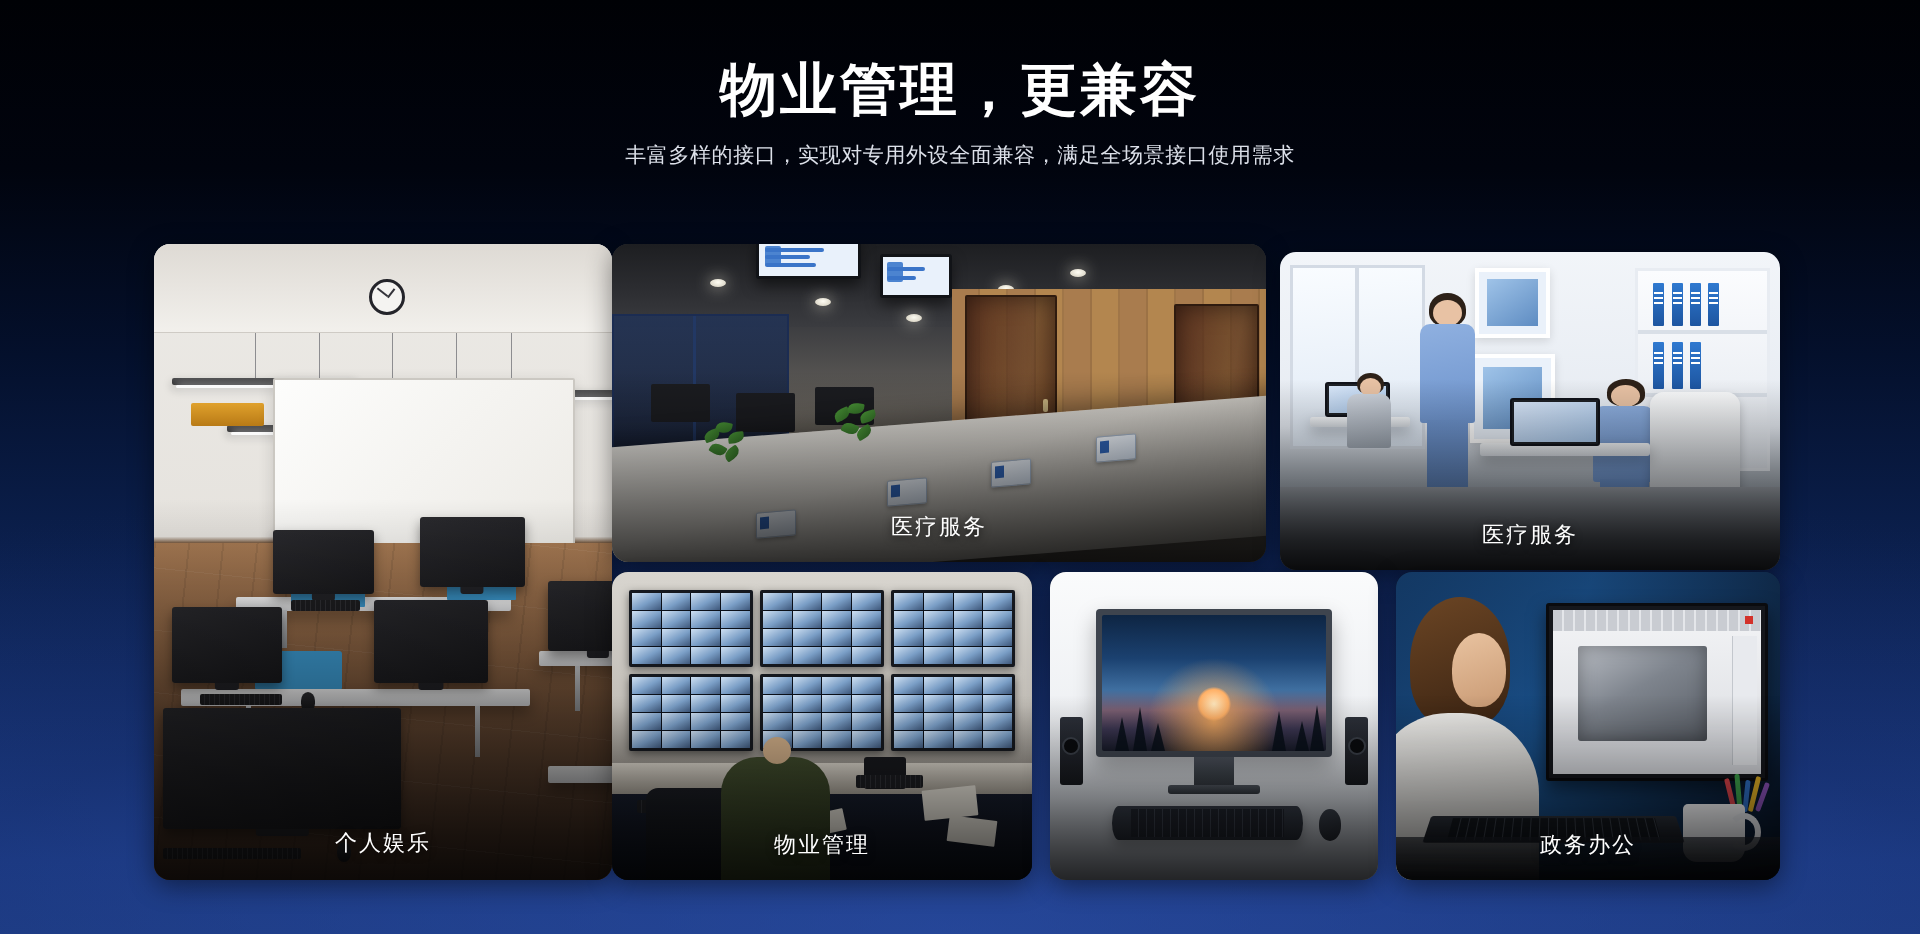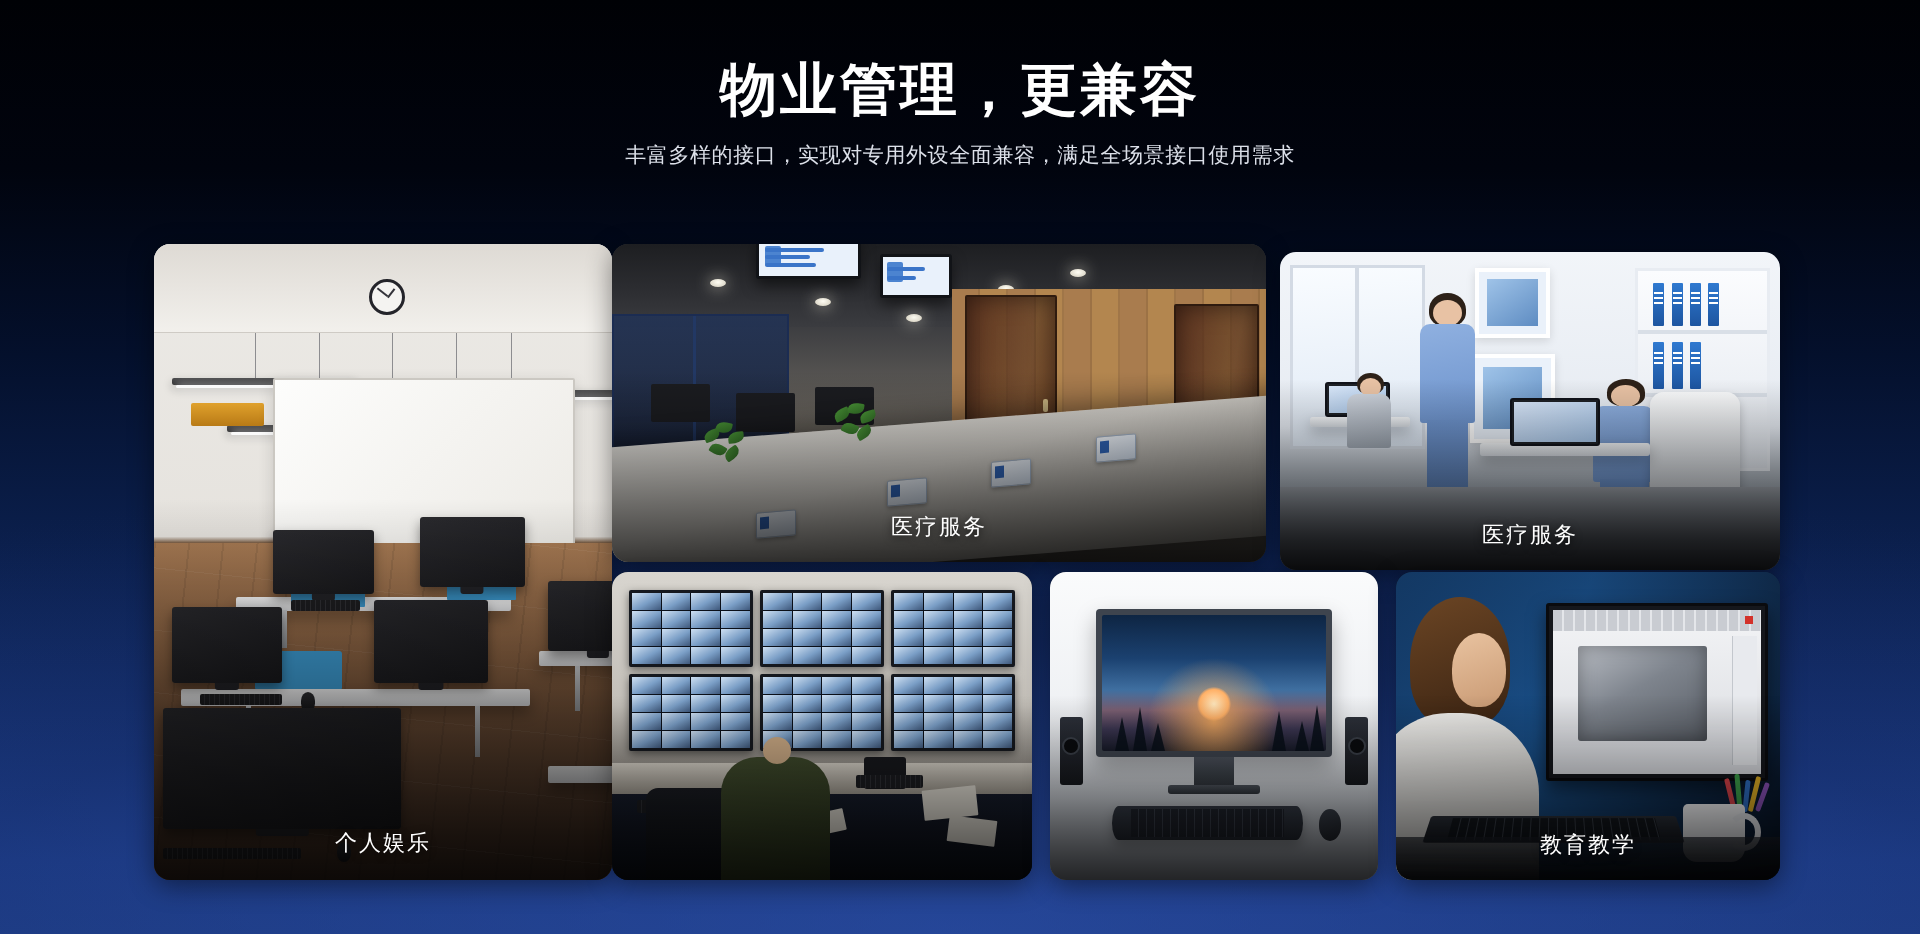--- a/index.html
+++ b/index.html
@@ -550,20 +550,21 @@
       <div class="phone"></div>
       <div class="kbp" style="left:58%; top:66%; width:16%;"></div>
       <div class="kbp" style="left:6%; top:74%; width:18%;"></div>
       <div class="papers" style="left:74%; top:70%; width:54px; height:30px;"></div>
       <div class="papers" style="left:80%; top:80%; width:48px; height:26px; transform:rotate(7deg);"></div>
       <div class="papers" style="left:46%; top:78%; width:40px; height:22px; transform:rotate(-12deg);"></div>
       <div class="chairp"></div>
       <div class="guard"></div>
     </div>
     <div class="vignette"></div>
+    <div class="caption">物业管理</div>
   </div>
 
   <div class="card" id="card-enter">
     <div class="scene s-ent">
       <div class="monitor">
         <div class="scr">
           <div class="sun"></div>
           <div class="tree" style="left:6%;"></div>
           <div class="tree" style="left:14%; border-bottom-width:44px;"></div>
           <div class="tree" style="left:22%; border-bottom-width:28px;"></div>
@@ -607,16 +608,16 @@
         <i style="left:26px; height:36px; background:#e3b227; transform:rotate(14deg);"></i>
         <i style="left:34px; height:30px; background:#8a52b8; transform:rotate(20deg);"></i>
       </div>
       <div class="mug"></div>
       <div class="kbo">
           <i></i>
         </div>
       <div class="deskbar"></div>
     </div>
     <div class="vignette"></div>
-    <div class="caption">教育教学</div>
+    <div class="caption">政务办公</div>
   </div>
 
 </div>
 
 </body></html>

